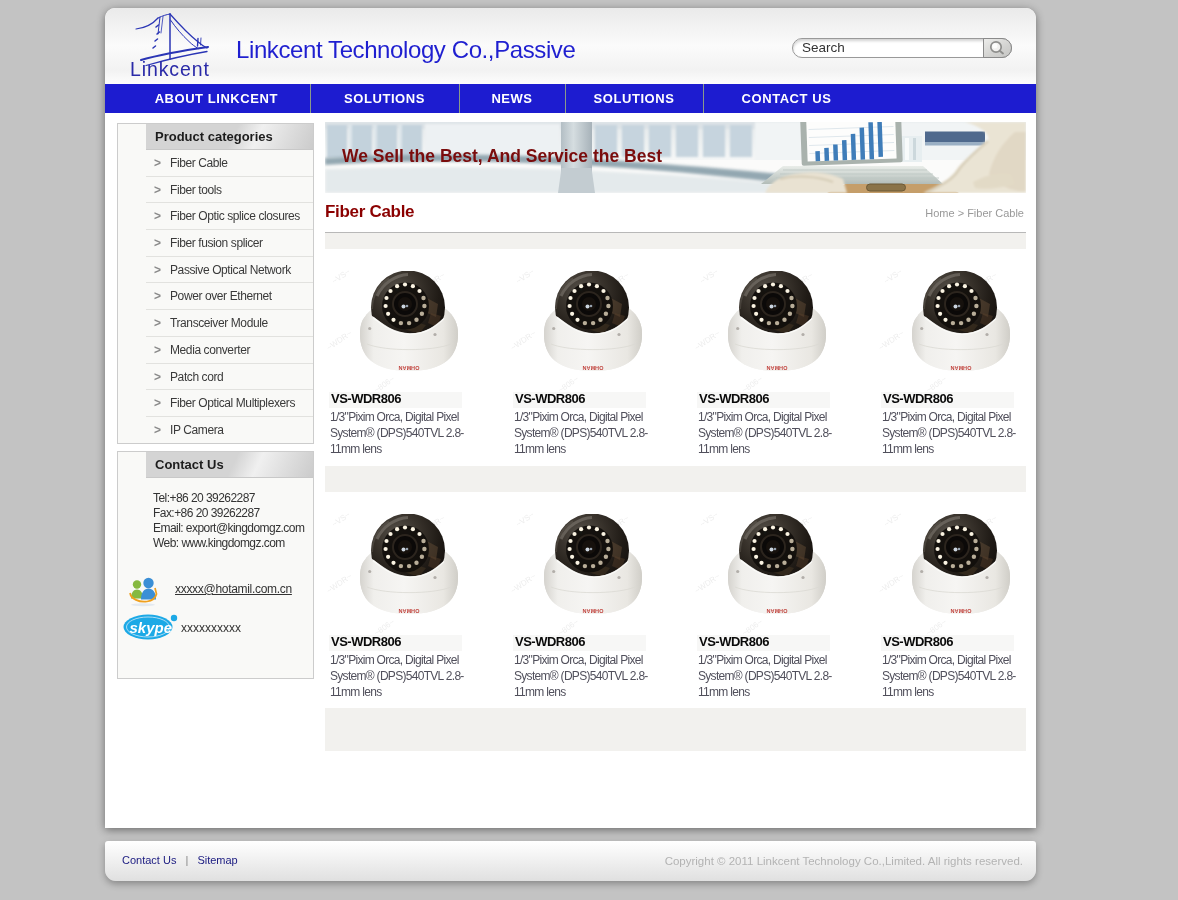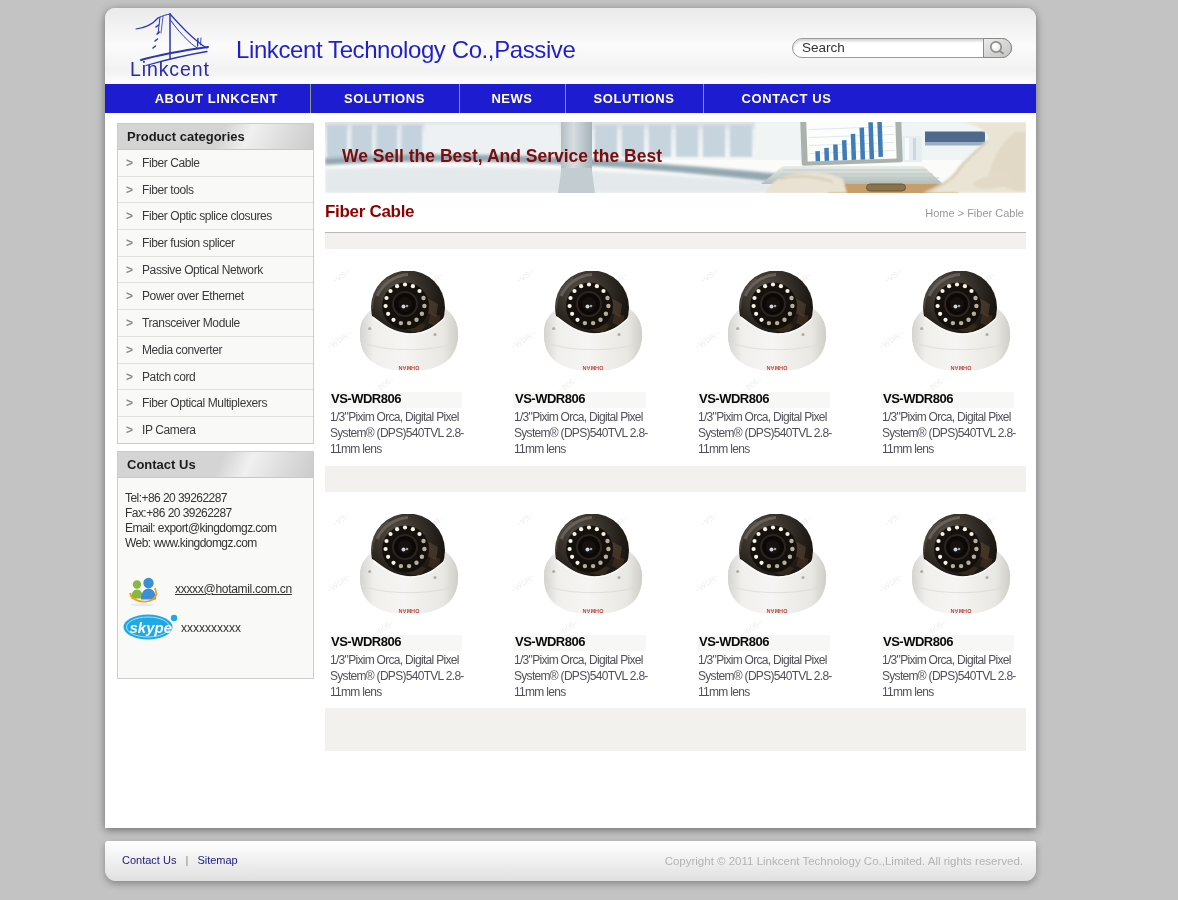--- a/index.html
+++ b/index.html
@@ -19,21 +19,21 @@
   box-shadow:inset 0 2px 3px rgba(0,0,0,.18); }
 #search .txt { position:absolute; left:9px; top:0.5px; font-size:13.5px; color:#333; }
 #search .btn { position:absolute; right:-1px; top:-1px; width:29px; height:20px;
   border:1px solid #8a8a8a; border-radius:0 10px 10px 0; background:linear-gradient(150deg,#ececea,#d2d2d0 60%,#c6c6c4); }
 
 #nav { position:absolute; left:0; top:76px; width:931px; height:29px; background:#1d1cd0; display:flex; padding-left:18px; }
 #nav .it { color:#fff; font-weight:bold; font-size:13px; text-align:center; line-height:29px;
   border-right:1px solid #8a9a8a; letter-spacing:.55px; }
 #nav .it:last-child { border-right:none; }
 
-.sbox { position:absolute; left:12px; width:197px; background:#f9f9f7; border:1px solid #ccc; }
+.sbox { position:absolute; left:12px; width:197px; background:#f9f9f7; border:1px solid #ccc;padding-left:28px; }
 .sbox .hd { height:26px; line-height:26px; padding-left:9px; font-size:13px; font-weight:bold; color:#1c1c1c;
   background:linear-gradient(115deg,#d4d4d4 0%,#d4d4d4 52%,#f0f0f0 66%,#dedede 82%,#cbcbcb 100%);
   border-bottom:1px solid #c8c8c8; }
 #cats { top:115px; height:321px; }
 #cats ul { list-style:none; }
 #cats li { height:26.7px; line-height:26.7px; border-bottom:1px solid #e2e2df; font-size:12px; color:#3a3a3a;
   padding-left:24px; position:relative; letter-spacing:-0.4px; }
 #cats li:last-child { border-bottom:none; }
 #cats li .ar { position:absolute; left:8px; top:0; color:#8a8a8a; font-weight:bold; font-size:12px; }
 #contact { top:443px; height:228px; }

